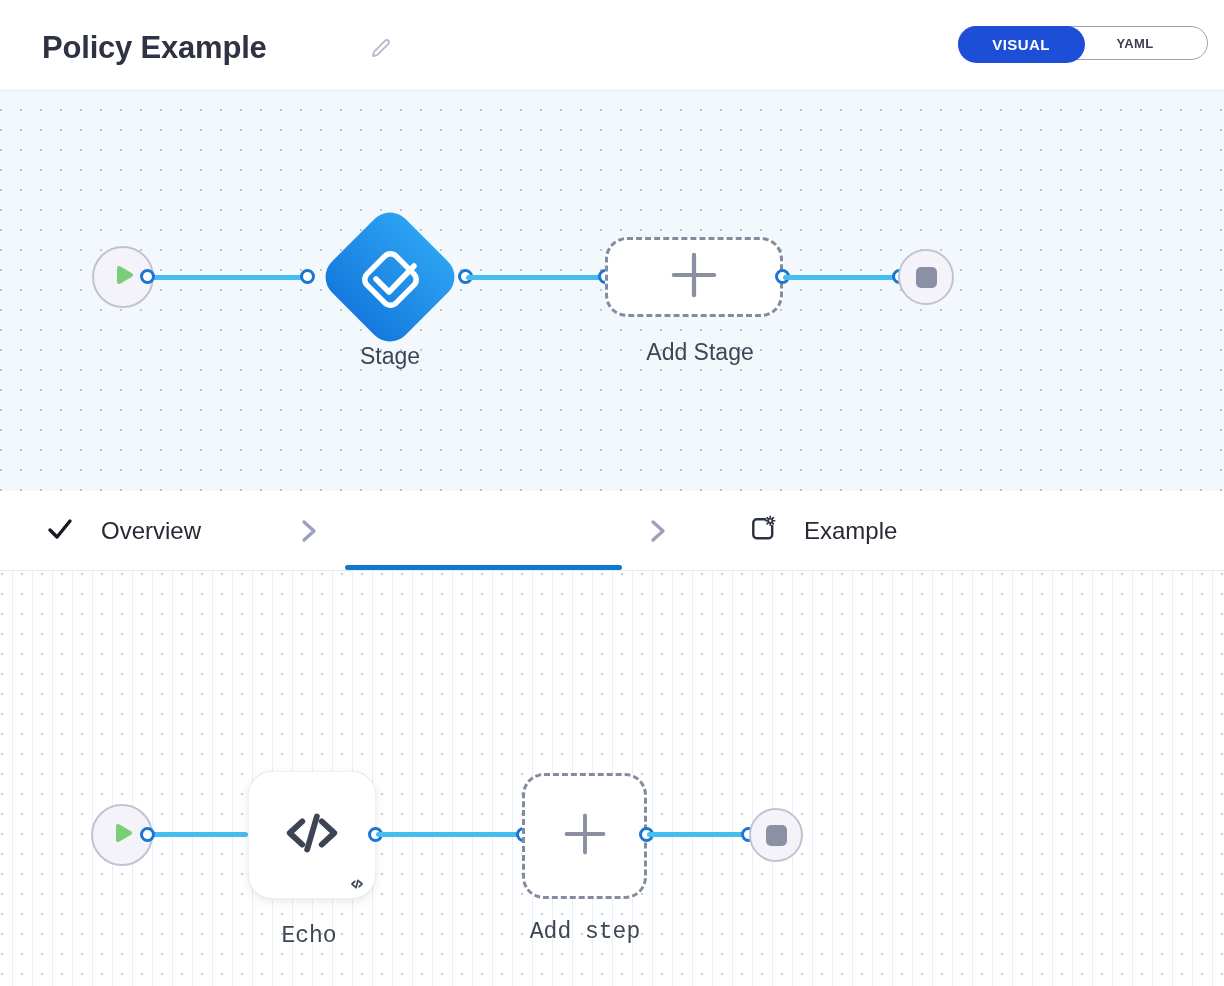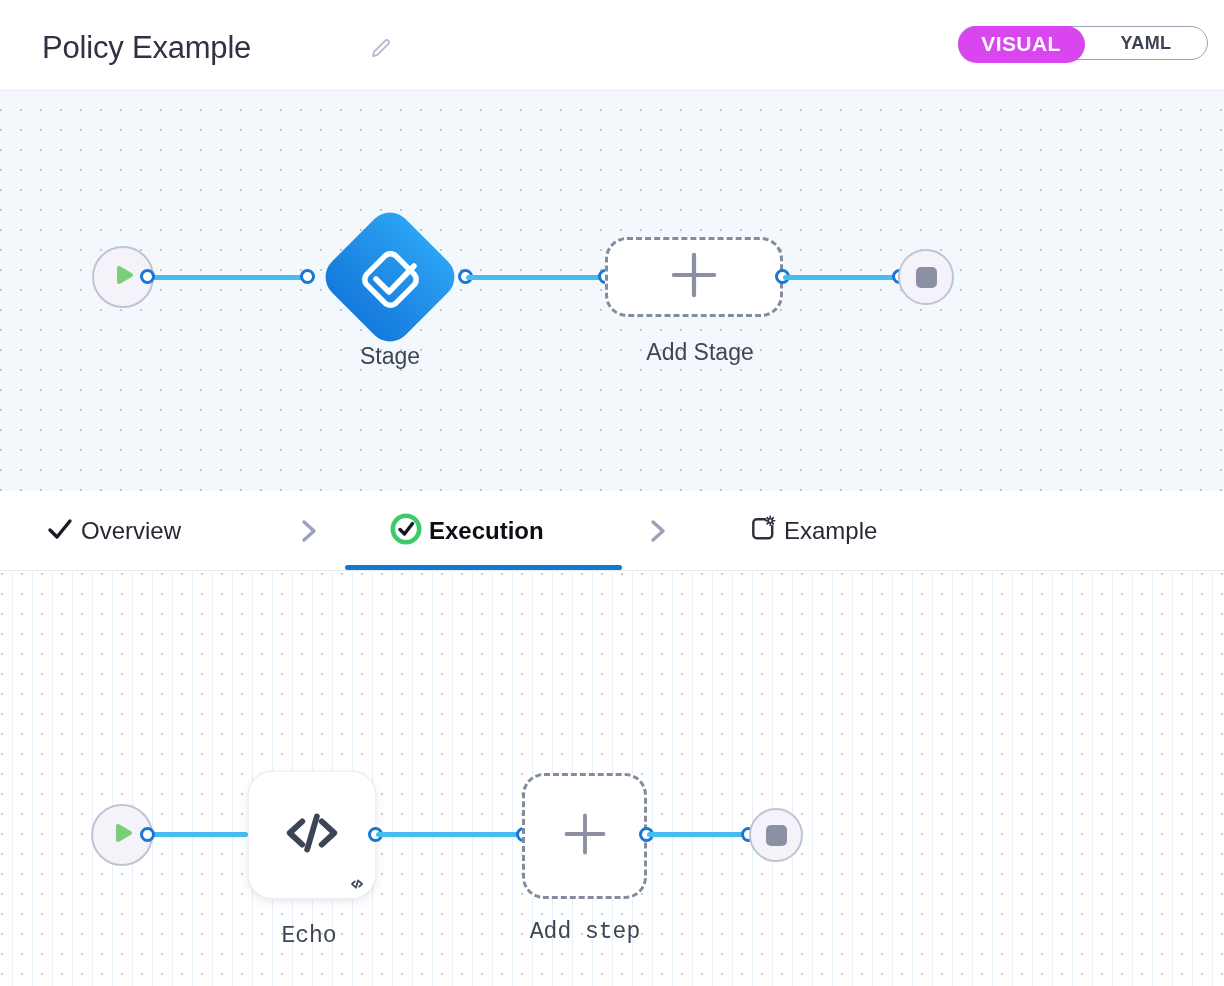--- a/index.html
+++ b/index.html
@@ -2,32 +2,32 @@
 <html><head>
 <meta charset="utf-8">
 <style>
   * { margin:0; padding:0; box-sizing:border-box; }
   html,body { width:1224px; height:986px; overflow:hidden; background:#fff;
               font-family:"Liberation Sans", sans-serif; }
   #app { position:relative; width:1224px; height:986px; }
 
   
   .header { position:relative; height:91px; background:#fff; border-bottom:1px solid #e9edf3; }
-  .page-title { position:absolute; left:42px; top:30px; font-size:31px; font-weight:400;
+  .page-title { position:absolute; left:42px; top:30px; font-size:31px; font-weight:700;
                 color:#2e3242; letter-spacing:-0.2px;text-align:right; }
   .edit-btn { position:absolute; left:366px; top:36px; width:28px; height:28px;
               background:none; border:none; cursor:pointer; }
   .view-toggle { position:absolute; right:16px; top:26px; width:250px; height:34px;
                  border:1.5px solid #9fa1b6; border-radius:17px; background:#fff; }
   .seg-visual { position:absolute; left:-1.5px; top:-1.5px; height:37px; width:127px;
-                background:#d946ef; border-radius:18.5px; display:flex; align-items:center;
-                justify-content:center; color:#fff; font-size:21px; font-weight:700;
+                background:#1d4ed8; border-radius:18.5px; display:flex; align-items:center;
+                justify-content:center; color:#fff; font-size:15px; font-weight:700;
                 letter-spacing:0.4px; cursor:pointer;text-align:right; }
-  .seg-yaml { position:absolute; right:0; top:0; height:100%; width:122px; display:flex;
-              align-items:center; justify-content:center; color:#3e4156; font-size:18px;
+  .seg-yaml { position:absolute; right:11px; top:0; height:100%; width:122px; display:flex;
+              align-items:center; justify-content:center; color:#3e4156; font-size:13px;
               font-weight:700; letter-spacing:0.4px; cursor:pointer; }
 
   
   .canvas-stage { position:relative; height:400px; background-color:#f3f8fc;
     background-image: radial-gradient(circle, #bfc6d3 1.15px, rgba(0,0,0,0) 1.35px);
     background-size:20px 20px; background-position:11px 9px; }
   .canvas-step { position:relative; height:415px; background-color:#ffffff;
     background-image:
       linear-gradient(90deg, rgba(186,220,244,0.40) 1.4px, rgba(0,0,0,0) 1.4px),
       radial-gradient(circle, #c3c9d5 1.15px, rgba(0,0,0,0) 1.35px);
@@ -53,21 +53,21 @@
 
   .step-card { position:absolute; width:128px; height:128px; background:#fff;
                border:1px solid #eef0f5; border-radius:24px;
                box-shadow:0 3px 10px rgba(40,50,80,0.10), 0 0 1px rgba(40,50,80,0.10);
                display:flex; align-items:center; justify-content:center; cursor:pointer; }
   .step-badge { position:absolute; right:10px; bottom:7px; width:16px; height:14px; }
 
   
   .tabbar { position:relative; height:80px; background:#fff; border-bottom:1px solid #e6ebf2; }
   .tab-group { position:absolute; top:0; height:100%; display:flex; align-items:center;
-               gap:6px; cursor:pointer; }
+               gap:26px; cursor:pointer; }
   .tab-label { font-size:24px; color:#272a35; }
   .tab-label.active { font-weight:700; color:#0c0e14; }
   .tab-underline { position:absolute; left:345px; top:74px; width:277px; height:5px;
                    background:#0d79d0; border-radius:2.5px; }
   .chev { position:absolute; top:24px; width:20px; height:32px; }
 </style>
 </head>
 <body>
 
 <div id="app">
@@ -150,29 +150,20 @@
       </span>
       <span class="tab-label">Overview</span>
     </div>
 
     <span class="chev" style="left:299px;">
       <svg width="20" height="32" viewBox="0 0 20 32">
         <path d="M5 7 L15 16 L5 25" fill="none" stroke="#9ba1bc" stroke-width="3.4" stroke-linecap="round" stroke-linejoin="round"></path>
       </svg>
     </span>
 
-    <div class="tab-group" style="left:389px;">
-      <span>
-        <svg width="34" height="34" viewBox="0 0 34 34">
-          <circle cx="17" cy="17" r="13.2" fill="#ffffff" stroke="#3ecb67" stroke-width="4.6"></circle>
-          <path d="M11 17.5 L15.5 22 L23.5 11.5" fill="none" stroke="#14171e" stroke-width="3.4" stroke-linecap="round" stroke-linejoin="round"></path>
-        </svg>
-      </span>
-      <span class="tab-label active">Execution</span>
-    </div>
 
     <span class="chev" style="left:648px;">
       <svg width="20" height="32" viewBox="0 0 20 32">
         <path d="M5 7 L15 16 L5 25" fill="none" stroke="#9ba1bc" stroke-width="3.4" stroke-linecap="round" stroke-linejoin="round"></path>
       </svg>
     </span>
 
     <div class="tab-group" style="left:747px;">
       <span>
         <svg width="31" height="31" viewBox="0 0 32 32">

